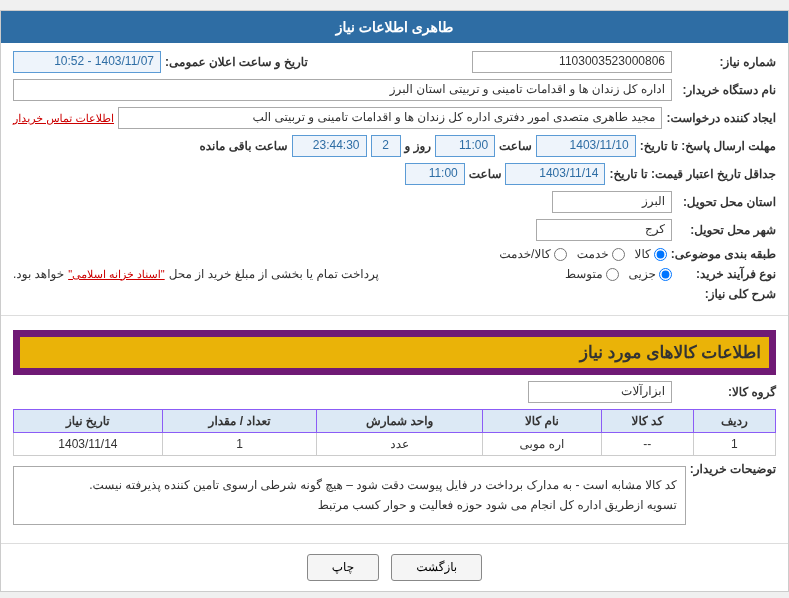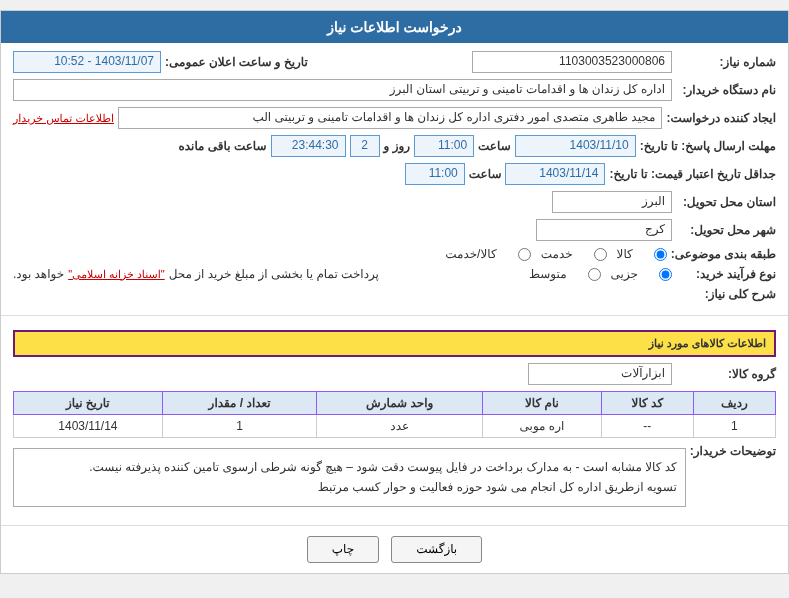--- a/index.html
+++ b/index.html
@@ -65,38 +65,38 @@
       font-size: 11px;
     }
     .radio-group {
       display: flex;
       gap: 10px;
       align-items: center;
     }
     .radio-item {
       display: flex;
       align-items: center;
-      gap: 21px;
+      gap: 3px;
       justify-content: space-between;
     }
     .narration-box {
       border: 1px solid #aaa;
       padding: 6px 8px;
       font-size: 12px;
       line-height: 1.6;
       background: #fff;
       min-height: 60px;
       direction: rtl;
     }
     .info-section-title {
-      background: #fde047;
-      border: 2px solid #701a75;
+      background: #eab308;
+      border: 7px solid #701a75;
       padding: 5px 8px;
       font-weight: bold;
-      font-size: 11px;
+      font-size: 17px;
       margin: 6px 0;
     }
     .table-container {
       margin: 6px 0;
     }
     table {
       width: 100%;
       border-collapse: collapse;
       font-size: 12px;
     }
@@ -148,21 +148,21 @@
     .medium-field {
       width: 120px;
     }
   </style>
 </head>
 <body>
 
 <div class="main-container">
 
   <div class="header">
-    <span>درخواست اطلاعات نیاز</span>
+    <span>طاهری اطلاعات نیاز</span>
   </div>
 
   <div class="section">
 
     <div class="row">
       <span class="label">شماره نیاز:</span>
       <div class="field medium-field" style="width:200px;">1103003523000806</div>
       <span style="flex:1;"></span>
       <span class="label">تاریخ و ساعت اعلان عمومی:</span>
       <div class="field-blue" style="width:148px;">1403/11/07 - 10:52</div>
@@ -174,21 +174,21 @@
     </div>
 
     <div class="row">
       <span class="label">ایجاد کننده درخواست:</span>
       <div class="field" style="flex:1;">مجید طاهری متصدی امور دفتری اداره کل زندان ها و اقدامات تامینی و تربیتی الب</div>
       <span class="link-text">اطلاعات تماس خریدار</span>
     </div>
 
     <div class="row">
       <span class="label" style="min-width:120px;">مهلت ارسال پاسخ: تا تاریخ:</span>
-      <div class="field-blue" style="width:121px;text-align:right;">1403/11/10</div>
+      <div class="field-blue" style="width:100px;text-align:right;">1403/11/10</div>
       <span style="font-weight:bold;">ساعت</span>
       <div class="field-blue" style="width:60px;">11:00</div>
       <span style="font-weight:bold;">روز و</span>
       <div class="field-blue" style="width:30px;text-align:center;">2</div>
       <div class="field-blue" style="width:75px;">23:44:30</div>
       <span style="font-weight:bold;">ساعت باقی مانده</span>
     </div>
 
     <div class="row">
       <span class="label" style="min-width:120px;">جداقل تاریخ اعتبار قیمت: تا تاریخ:</span>

